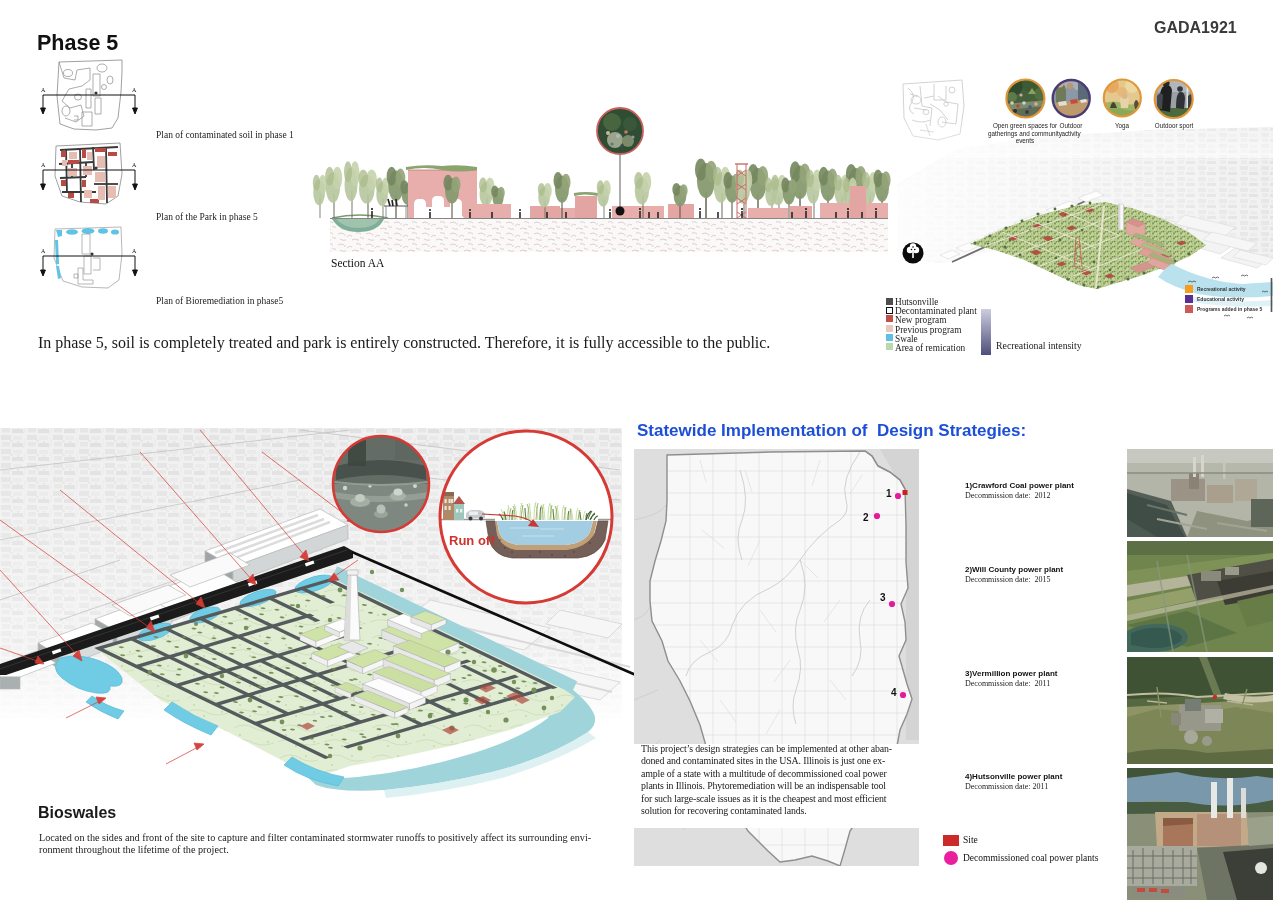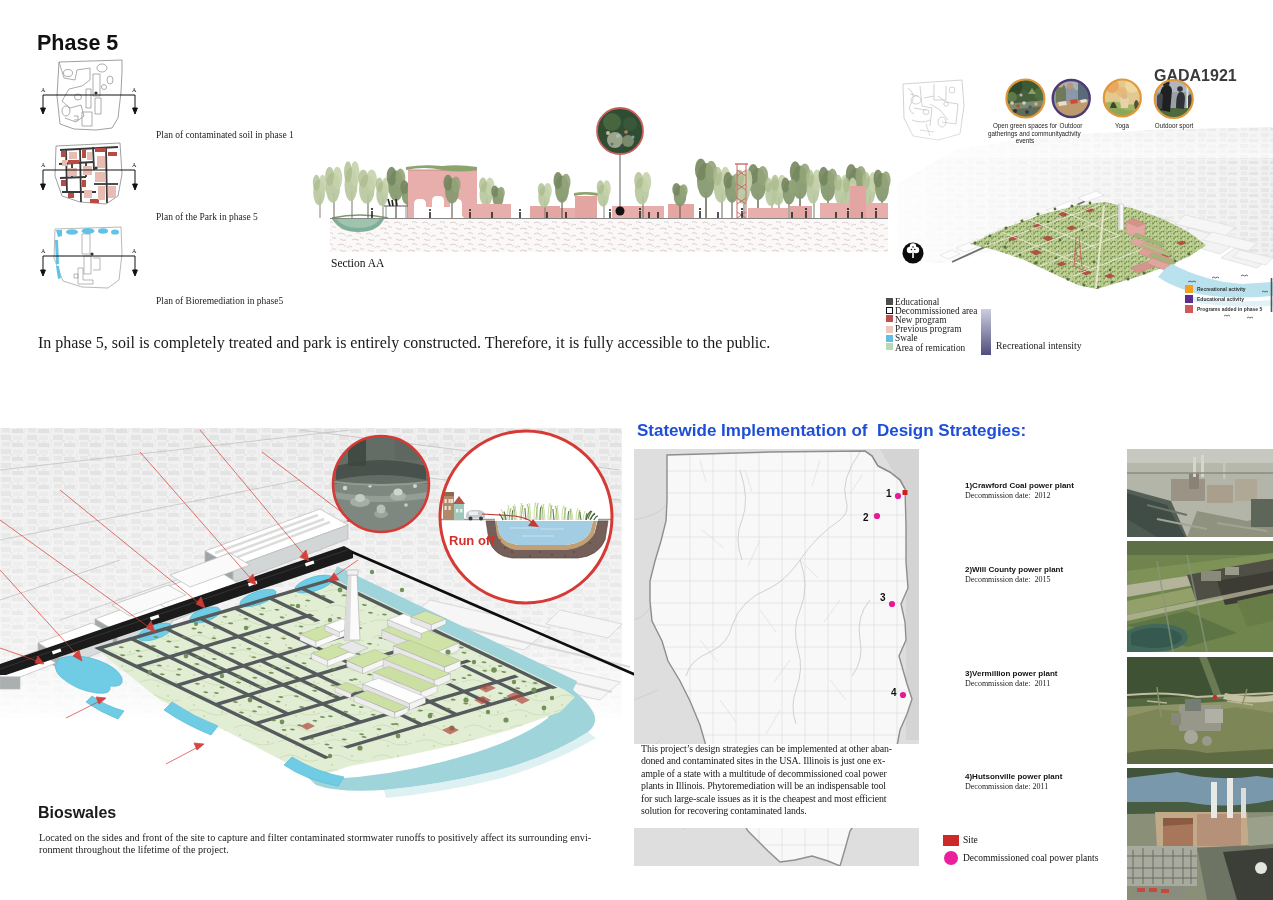--- a/index.html
+++ b/index.html
@@ -6,21 +6,21 @@
   body{width:1273px;height:900px;position:relative;overflow:hidden;
        font-family:"Liberation Sans",sans-serif;}
   .abs{position:absolute;}
   .serif{font-family:"Liberation Serif",serif;}
 </style>
 </head>
 <body>
 
 <div class="abs" style="left:37px;top:31px;font-size:21.5px;font-weight:bold;letter-spacing:0px;color:#111;">Phase 5</div>
 
-<div class="abs" style="left:1154px;top:19px;font-size:16px;font-weight:bold;color:#3a3a3a;margin-top:48px;">GADA1921</div>
+<div class="abs" style="left:1154px;top:19px;font-size:16px;font-weight:bold;color:#3a3a3a;">GADA1921</div>
 
 <svg class="abs" style="left:38px;top:56px;" width="120" height="255" viewBox="0 0 120 255">
 
   <g stroke="#8a8a8a" stroke-width="0.7" fill="none">
     <path d="M21 6 L84 4 L84 16 L83 36 L80 62 L74 72 L58 74 L36 73 L22 68 L19 40 Z" stroke="#777"></path>
     <path d="M21 6 L26 22 L37 24 L39 14 L52 12 L52 24 L44 30 L31 33 L24 45 L32 52 L43 49 L46 60 L38 66 L27 62"></path>
     <ellipse cx="30" cy="17" rx="4.5" ry="3.5"></ellipse>
     <ellipse cx="64" cy="12" rx="5" ry="4"></ellipse>
     <ellipse cx="72" cy="24" rx="3" ry="4"></ellipse>
     <ellipse cx="66" cy="31" rx="2.5" ry="2.5"></ellipse>
@@ -543,35 +543,35 @@
     <text x="1071" y="128">Outdoor</text>
     <text x="1071" y="135.5">activity</text>
     <text x="1122" y="128">Yoga</text>
     <text x="1174" y="128">Outdoor sport</text>
   </g>
 </svg>
 
 <div class="abs" style="left:886px;top:297px;">
   <div style="display:flex;align-items:center;height:9.2px;">
       <span style="width:7px;height:7px;background:#4d4d4d;display:inline-block;"></span>
-      <span class="serif" style="font-size:9.3px;color:#222;margin-left:2px;">Educational</span>
+      <span class="serif" style="font-size:9.3px;color:#222;margin-left:2px;">Hutsonville</span>
     </div>
   <div style="display:flex;align-items:center;height:9.2px;">
       <span style="width:7px;height:7px;background:#fff;border:1.1px solid #111;display:inline-block;box-sizing:border-box;"></span>
-      <span class="serif" style="font-size:9.3px;color:#222;margin-left:2px;">Decommissioned area</span>
+      <span class="serif" style="font-size:9.3px;color:#222;margin-left:2px;">Decontaminated plant</span>
     </div>
   <div style="display:flex;height:9.2px;">
       <span style="width:7px;height:7px;background:#c1504c;display:inline-block;"></span>
       <span class="serif" style="font-size:9.3px;color:#222;margin-left:2px;">New program</span>
     </div>
-  <div style="display:flex;align-items:center;height:9.2px;">
+  <div style="display:flex;height:9.2px;">
       <span style="width:7px;height:7px;background:#eac9bd;display:inline-block;"></span>
       <span class="serif" style="font-size:9.3px;color:#222;margin-left:2px;">Previous program</span>
     </div>
-  <div style="display:flex;align-items:center;height:9.2px;">
+  <div style="display:flex;align-items:flex-start;height:9.2px;">
       <span style="width:7px;height:7px;background:#62bfe3;display:inline-block;"></span>
       <span class="serif" style="font-size:9.3px;color:#222;margin-left:2px;">Swale</span>
     </div>
   <div style="display:flex;height:9.2px;">
       <span style="width:7px;height:7px;background:#b7d9ad;display:inline-block;"></span>
       <span class="serif" style="font-size:9.3px;color:#222;margin-left:2px;">Area of remication</span>
     </div>
 </div>
 
 <div class="abs" style="left:981px;top:309px;width:10px;height:46px;background:linear-gradient(#cdcde0,#4e4e7c);"></div>

